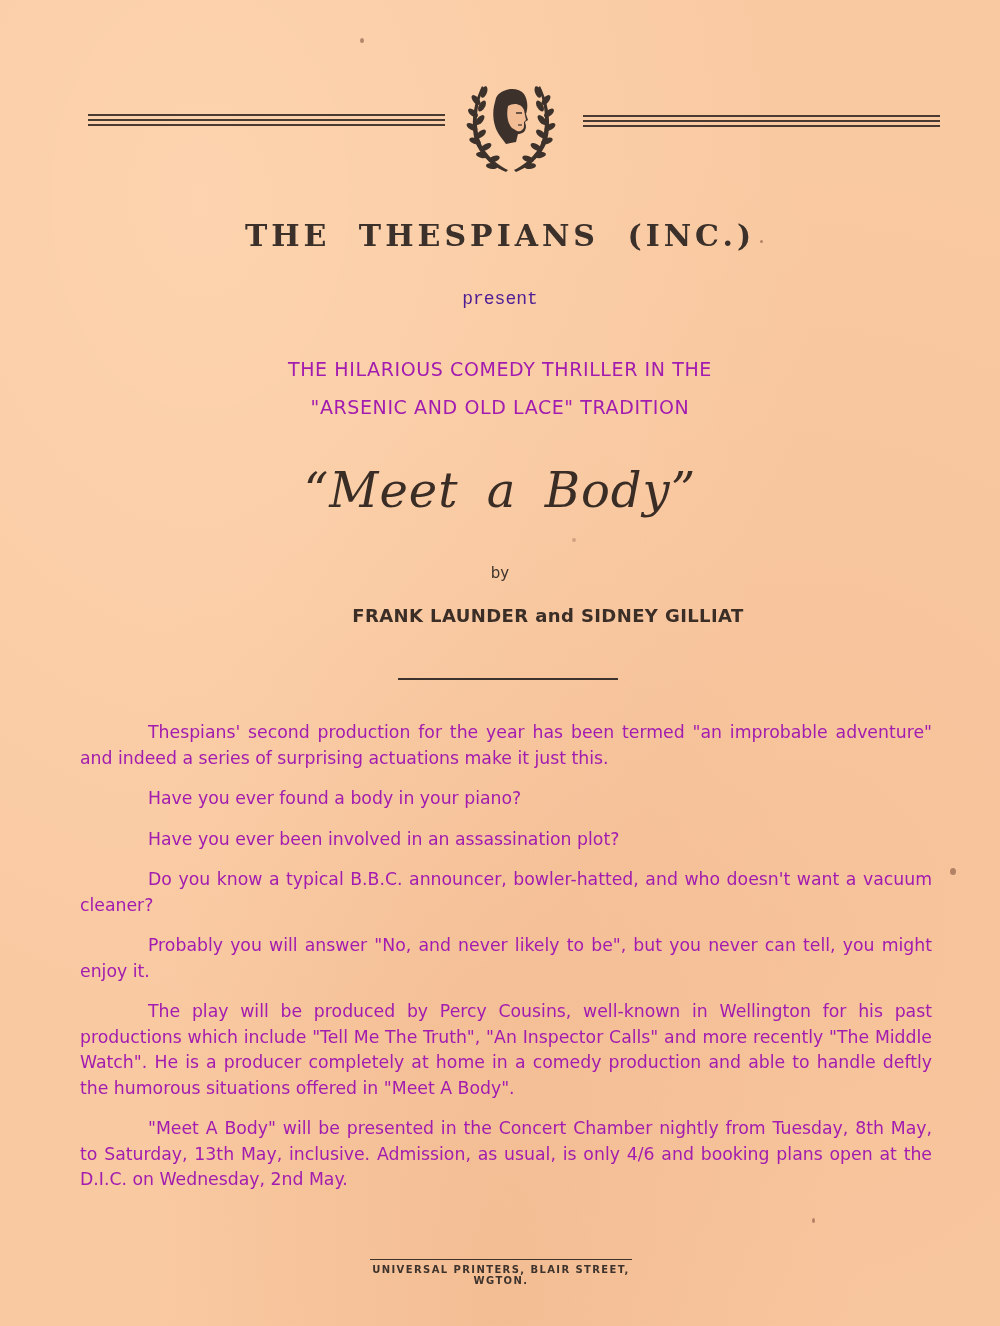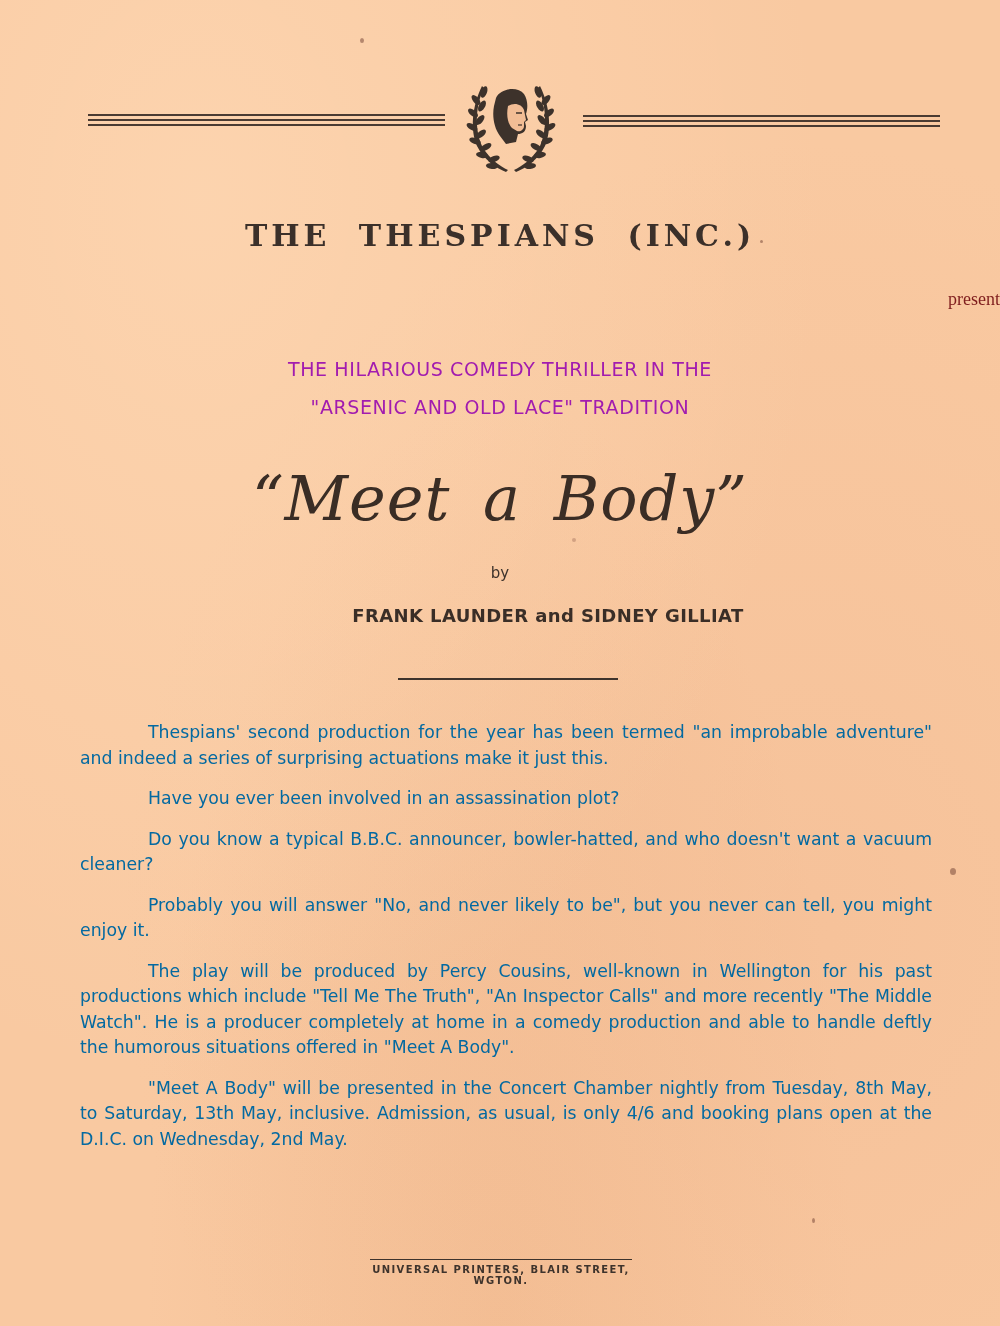--- a/index.html
+++ b/index.html
@@ -49,43 +49,43 @@
       font-family: "DejaVu Serif", serif;
       font-weight: bold;
       font-size: 30px;
       letter-spacing: 4px;
       word-spacing: 14px;
       color: #3b302a;
     }
     .present {
       position: absolute;
       top: 289px; left: 0; width: 1000px;
-      text-align: right;
-      font-family: Liberation Serif, serif;
+      text-align: center;
+      font-family: Liberation Mono, monospace;
       font-size: 18px;
-      color: #7f1d1d;
+      color: #4c1d95;
     }
     .subtitle {
       position: absolute;
       left: 0; width: 1000px;
       text-align: center;
       font-family: "DejaVu Sans", sans-serif;
       font-size: 19px;
       letter-spacing: 0.6px;
       color: #a21caf;
     }
     .subtitle.l1 { top: 358px; }
     .subtitle.l2 { top: 396px; }
     .play-title {
       position: absolute;
       top: 462px; left: 0; width: 1000px;
       text-align: center;
       font-family: "DejaVu Serif", serif;
       font-style: italic;
-      font-size: 62px;
+      font-size: 48px;
       color: #3a2d25;
       letter-spacing: 1px;
       word-spacing: 12px;
     }
     .by {
       position: absolute;
       top: 564px; left: 0; width: 1000px;
       text-align: center;
       font-family: "DejaVu Sans", sans-serif;
       font-size: 15px;
@@ -113,21 +113,21 @@
       background: #3e332c;
     }
     
     .body-text {
       position: absolute;
       left: 80px; width: 852px;
       top: 720px;
       font-family: "DejaVu Sans", sans-serif;
       font-size: 17.3px;
       line-height: 25.5px;
-      color: #0369a1;
+      color: #a21caf;
       text-align: justify;
     }
     .body-text p {
       margin: 0 0 15px 0;
       text-indent: 68px;
     }
     .imprint-rule {
       position: absolute;
       top: 1259px; left: 370px;
       width: 262px; height: 1px;
@@ -228,20 +228,21 @@
   <div class="authors">
     <span>FRANK LAUNDER</span>
     <span class="and">and</span>
     <span>SIDNEY GILLIAT</span>
   </div>
 
   <div class="divider"></div>
 
   <div class="body-text">
     <p>Thespians' second production for the year has been termed "an improbable adventure" and indeed a series of surprising actuations make it just this.</p>
+    <p>Have you ever found a body in your piano?</p>
     <p>Have you ever been involved in an assassination plot?</p>
     <p>Do you know a typical B.B.C. announcer, bowler-hatted, and who doesn't want a vacuum cleaner?</p>
     <p>Probably you will answer "No, and never likely to be", but you never can tell, you might enjoy it.</p>
     <p>The play will be produced by Percy Cousins, well-known in Wellington for his past productions which include "Tell Me The Truth", "An Inspector Calls" and more recently "The Middle Watch".  He is a producer completely at home in a comedy production and able to handle deftly the humorous situations offered in "Meet A Body".</p>
     <p>"Meet A Body" will be presented in the Concert Chamber nightly from Tuesday, 8th May, to Saturday, 13th May, inclusive.  Admission, as usual, is only 4/6 and booking plans open at the D.I.C. on Wednesday, 2nd May.</p>
   </div>
 
   <div class="imprint-rule"></div>
   <div class="imprint">UNIVERSAL PRINTERS, BLAIR STREET, WGTON.</div>
 

